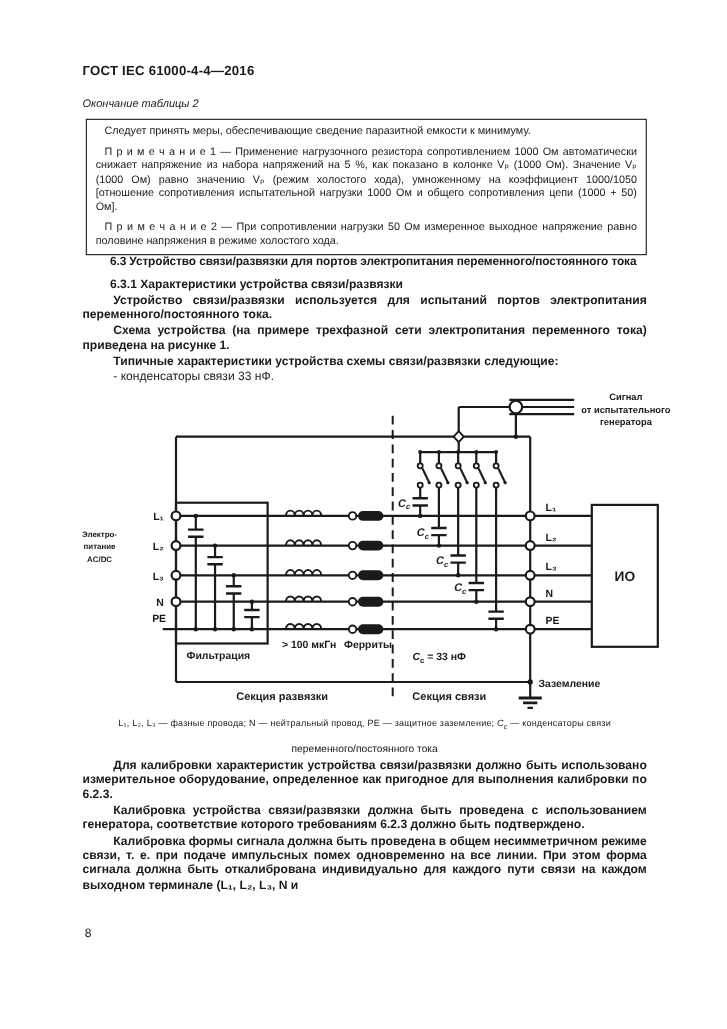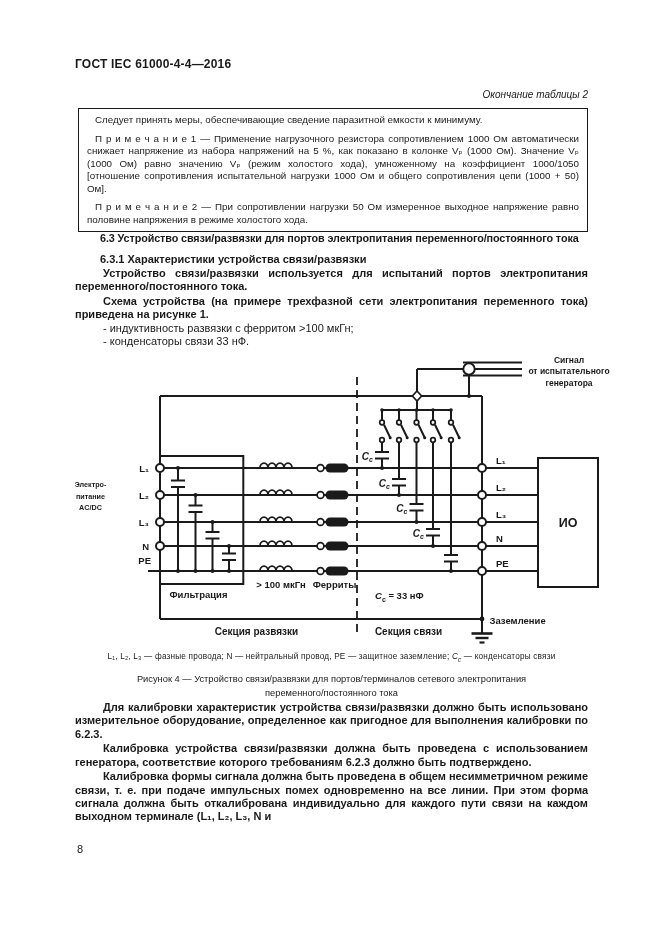--- a/index.html
+++ b/index.html
@@ -2,21 +2,21 @@
 <html lang="ru"><head>
 <meta charset="utf-8">
 <style>
   html,body{margin:0;padding:0;background:#fff;}
   .page{
     position:relative;width:661px;height:935px;background:#ffffff;overflow:hidden;
     font-family:"Liberation Sans","DejaVu Sans",sans-serif;color:#1a1a1a;
   }
   .content{position:absolute;left:75px;top:0;width:513px;}
   .doc-header{margin-top:57px;font-size:12px;font-weight:bold;line-height:14px;letter-spacing:.2px;}
-  .table-cont{margin-top:18px;font-size:10px;font-style:italic;line-height:12px;text-align:right;}
+  .table-cont{margin-top:18px;font-size:10px;font-style:italic;line-height:12px;}
   .note-box{
     margin-top:7px;margin-left:3px;border:1px solid #1a1a1a;
     padding:5px 8px;font-size:9.8px;line-height:12.5px;
   }
   .note-box p{margin:0;text-indent:8px;text-align:justify;}
   .note-box p.nb-note{margin-top:6px;}
   .h-main{margin-left:25px;font-size:10.8px;font-weight:bold;line-height:13px;letter-spacing:-.1px;white-space:nowrap;}
   .h-sub{margin-top:8px;margin-left:25px;font-size:11px;font-weight:bold;line-height:13px;}
   .para{margin:1px 0 0 0;font-size:11px;line-height:13.4px;text-align:justify;text-indent:28px;font-weight:bold;}
   .bullet{margin:0;font-size:11px;line-height:13.4px;text-indent:28px;}
@@ -59,21 +59,21 @@
       <p>Следует принять меры, обеспечивающие сведение паразитной емкости к минимуму.</p>
       <p class="nb-note">П р и м е ч а н и е  1 — Применение нагрузочного резистора сопротивлением 1000 Ом автоматически снижает напряжение из набора напряжений на 5 %, как показано в колонке Vₚ (1000 Ом). Значение Vₚ (1000 Ом) равно значению Vₚ (режим холостого хода), умноженному на коэффициент 1000/1050 [отношение сопротивления испытательной нагрузки 1000 Ом и общего сопротивления цепи (1000 + 50) Ом].</p>
       <p class="nb-note">П р и м е ч а н и е  2 — При сопротивлении нагрузки 50 Ом измеренное выходное напряжение равно половине напряжения в режиме холостого хода.</p>
     </div>
 
     <div class="h-main">6.3 Устройство связи/развязки для портов электропитания переменного/постоянного тока</div>
 
     <div class="h-sub">6.3.1 Характеристики устройства связи/развязки</div>
     <p class="para">Устройство связи/развязки используется для испытаний портов электропитания переменного/постоянного тока.</p>
     <p class="para">Схема устройства (на примере трехфазной сети электропитания переменного тока) приведена на рисунке 1.</p>
-    <p class="bullet">- индуктивность развязки с ферритом &gt;100 мкГн;</p>
+    <p class="para">Типичные характеристики устройства схемы связи/развязки следующие:</p>
     <p class="bullet">- конденсаторы связи 33 нФ.</p>
 
     <div class="fig-wrap">
       <svg class="fig" viewBox="0 0 540 300">
 
         <g class="wire">
           <path d="M85,44 H407 M85,44 V267 M85,267 H407 M407,44 V267"></path>
         </g>
 
         <g>
@@ -273,21 +273,20 @@
           <text class="t95" x="414.5" y="271.5">Заземление</text>
         </g>
       </svg>
     </div>
 
     <div class="legend">
       <span>L₁, L₂, L₃ — фазные провода; N — нейтральный провод, PE — защитное заземление; </span><i><span>C</span><sub>c</sub></i><span> — конденсаторы связи</span>
     </div>
 
     <div class="caption-wrap">
-      <p class="caption">Рисунок 4 — Устройство связи/развязки для портов/терминалов сетевого электропитания</p>
       <p class="caption">переменного/постоянного тока</p>
     </div>
 
     <p class="para">Для калибровки характеристик устройства связи/развязки должно быть использовано измерительное оборудование, определенное как пригодное для выполнения калибровки по 6.2.3.</p>
     <p class="para">Калибровка устройства связи/развязки должна быть проведена с использованием генератора, соответствие которого требованиям 6.2.3 должно быть подтверждено.</p>
     <p class="para">Калибровка формы сигнала должна быть проведена в общем несимметричном режиме связи, т. е. при подаче импульсных помех одновременно на все линии. При этом форма сигнала должна быть откалибрована индивидуально для каждого пути связи на каждом выходном терминале (L₁, L₂, L₃, N и</p>
 
   </div>
 
   <div class="page-num">8</div>

